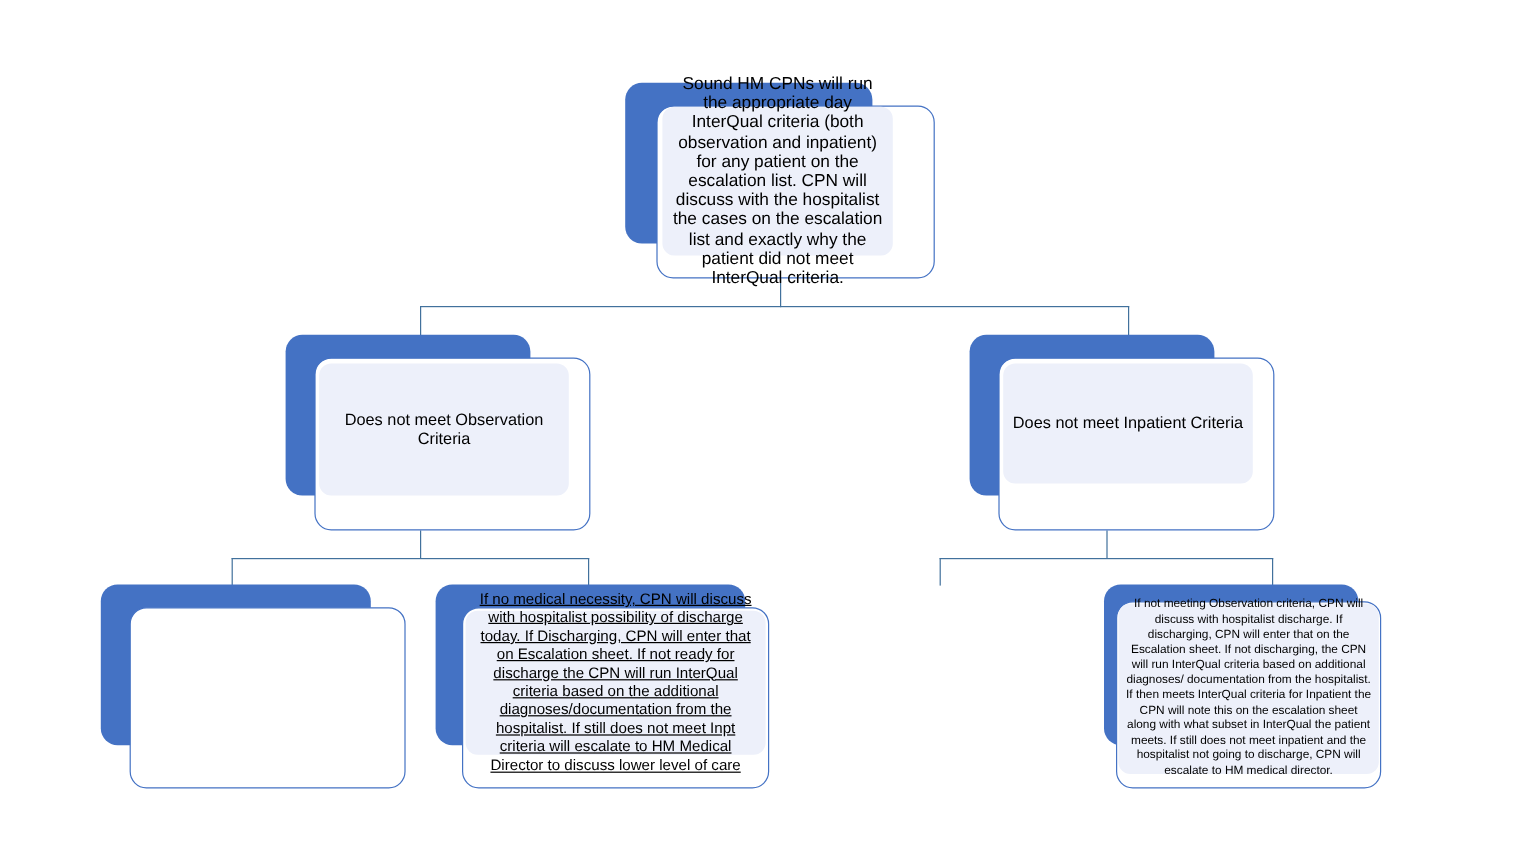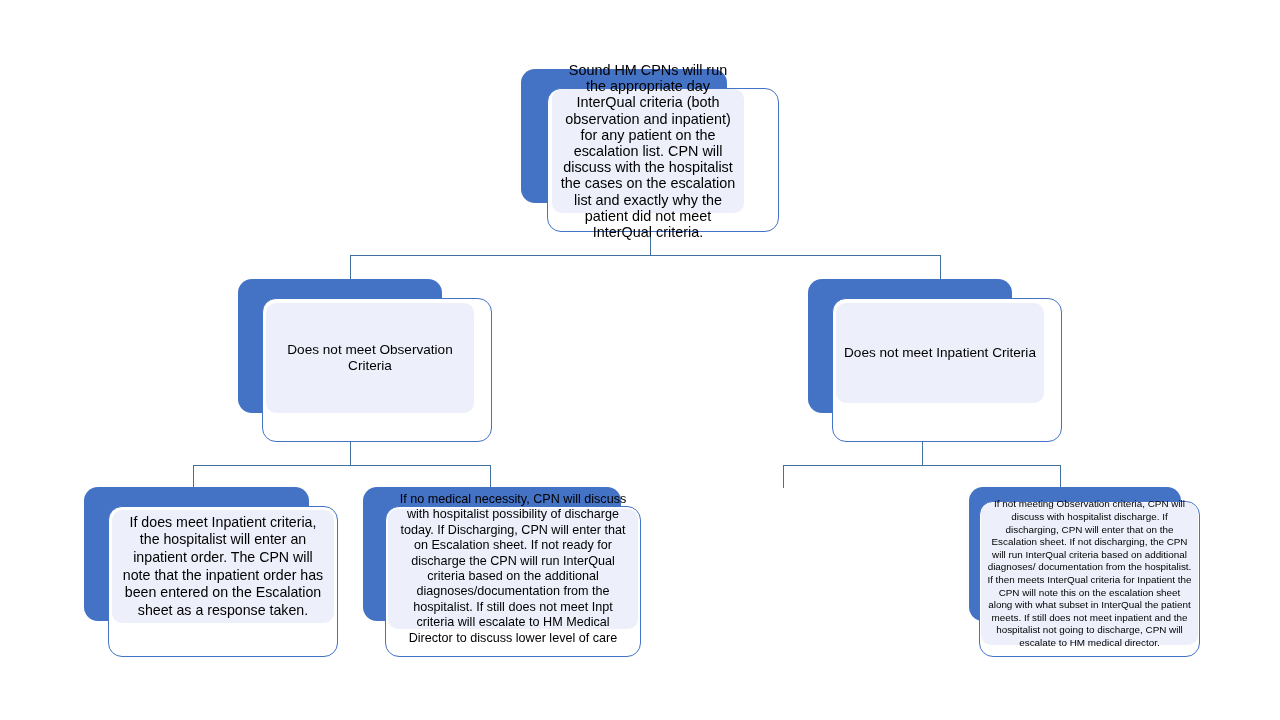--- a/index.html
+++ b/index.html
@@ -92,31 +92,31 @@
   #node-leaf1 .backplate  { width: 225px; height: 134px; }
   #node-leaf1 .frontplate { left: 24px; top: 19px; width: 230px; height: 151px; }
   #node-leaf1 .textplate  { left: 28px; top: 23px; width: 222px; height: 113px;
                              font-size: 14.2px; line-height: 17.6px; }
 
   
   #node-leaf2 { left: 363px; top: 487px; width: 278px; height: 170px; }
   #node-leaf2 .backplate  { width: 258px; height: 134px; }
   #node-leaf2 .frontplate { left: 22px; top: 19px; width: 256px; height: 151px; }
   #node-leaf2 .textplate  { left: 25px; top: 22px; width: 250px; height: 120px;
-                             font-size: 12.6px; line-height: 15.4px; }
+                             font-size: 12.6px; line-height: 15.4px; text-decoration: underline; }
 
   
   #node-leaf3 { left: 669px; top: 487px; width: 254px; height: 170px; }
   #node-leaf3 .backplate  { width: 225px; height: 134px; }
   #node-leaf3 .frontplate { left: 24px; top: 19px; width: 230px; height: 151px; }
   #node-leaf3 .textplate  { left: 28px; top: 23px; width: 222px; height: 113px;
                              font-size: 14.2px; line-height: 17.6px; }
 
   
-  #node-leaf4 { left: 969px; top: 487px; width: 231px; height: 170px; }
+  #node-leaf4 { left: 920px; top: 487px; width: 231px; height: 170px; }
   #node-leaf4 .backplate  { width: 212px; height: 134px; }
   #node-leaf4 .frontplate { left: 10px; top: 14px; width: 221px; height: 156px; }
   #node-leaf4 .textplate  { left: 12px; top: 16px; width: 217px; height: 142px;
                              font-size: 9.9px; line-height: 12.6px; }
 </style>
 </head>
 <body>
 
 <div id="canvas">
 
@@ -160,23 +160,20 @@
     <div class="backplate"></div>
     <div class="frontplate"></div>
     <div class="textplate">
       <span>Does not meet Inpatient Criteria</span>
     </div>
   </div>
 
   <div class="node" id="node-leaf1">
     <div class="backplate"></div>
     <div class="frontplate"></div>
-    <div class="textplate">
-      <span>If does meet Inpatient criteria, the hospitalist will enter an inpatient order. The CPN will note that the inpatient order has been entered on the Escalation sheet as a response taken.</span>
-    </div>
   </div>
 
   <div class="node" id="node-leaf2">
     <div class="backplate"></div>
     <div class="frontplate"></div>
     <div class="textplate">
       <span>If no medical necessity, CPN  will discuss with hospitalist possibility of discharge today. If Discharging, CPN will enter  that on Escalation sheet.  If not ready for discharge the  CPN  will run InterQual criteria based on the  additional diagnoses/documentation from the  hospitalist. If still does not meet Inpt criteria will escalate to HM  Medical Director to  discuss lower level of care</span>
     </div>
   </div>
 

